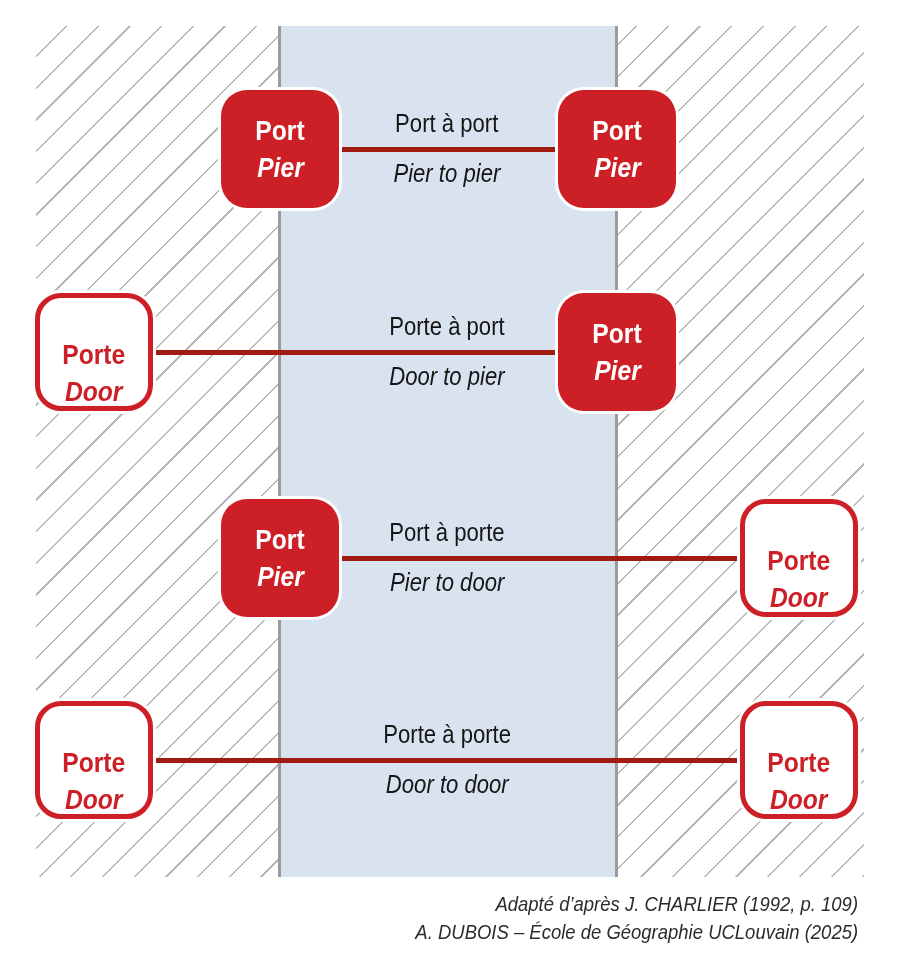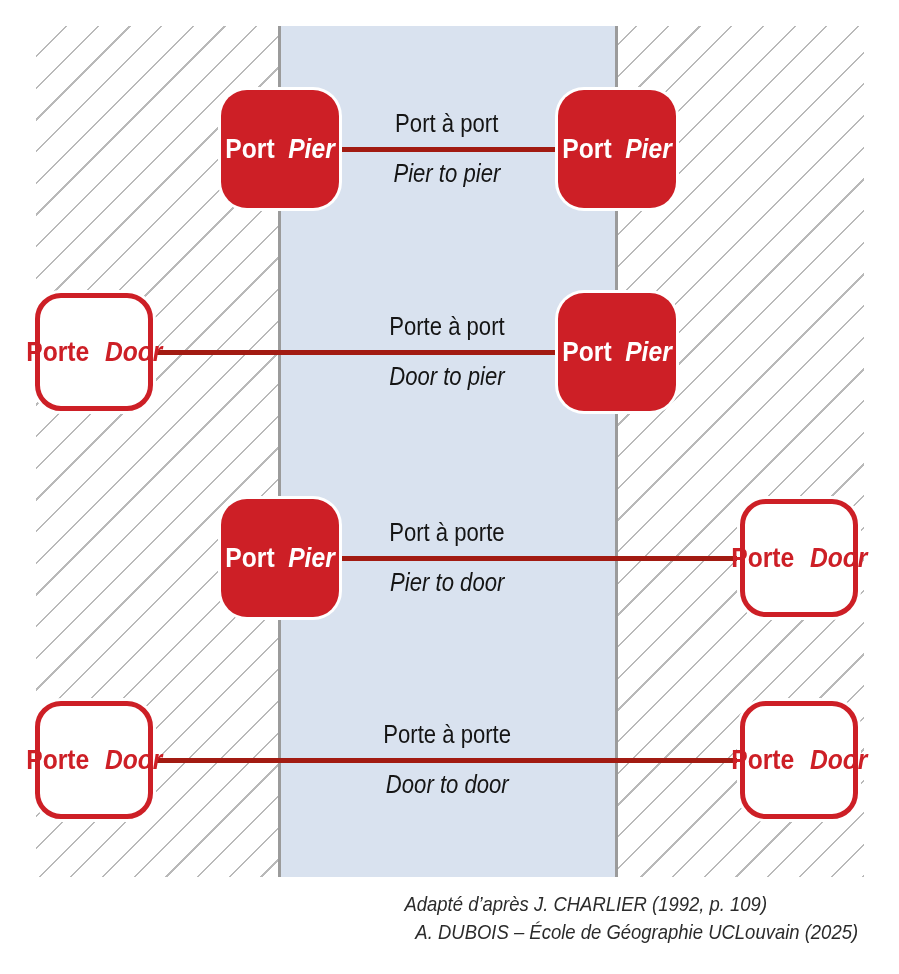--- a/index.html
+++ b/index.html
@@ -40,49 +40,50 @@
     z-index: 2;
   }
   
   .node {
     position: absolute;
     width: 118px; height: 118px;
     box-sizing: border-box;
     border-radius: 26px;
     z-index: 3;
     display: flex;
-    flex-direction: row;
+    flex-direction: column;
     align-items: center;
     justify-content: center;
     gap: 7px;
     font-size: 28px;
     font-weight: bold;
     line-height: 1.05;
     box-shadow: 0 0 0 3px #ffffff;
   }
   .node--pier { background: #cd1f26; color: #ffffff; }
-  .node--door { background: #ffffff; color: #cd1f26; border: 5px solid #cd1f26; }
+  .node--door { background: #ffffff; color: #cd1f26; border: 5px solid #cd1f26; justify-content: flex-end; }
   .node .l1 { display: inline-block; transform: scaleX(0.88); }
   .node .l2 { display: inline-block; transform: scaleX(0.88); font-style: italic; }
   
   .lbl {
     position: absolute;
     left: 277px; width: 340px;
     text-align: center;
     color: #151515;
     font-size: 26px;
     z-index: 4;
     white-space: nowrap;
   }
   .lbl .cond { display: inline-block; transform: scaleX(0.85); }
   .lbl--en { font-style: italic; }
   
   .credits {
     position: absolute;
     top: 890px; right: 41px;
+    text-align: right;
     font-style: italic;
     font-size: 21px;
     line-height: 28px;
     color: #2b2b2b;
     z-index: 4;
     white-space: nowrap;
   }
   .credits .cond { display: inline-block; transform: scaleX(0.88); transform-origin: 100% 50%; }
 </style>
 </head>

